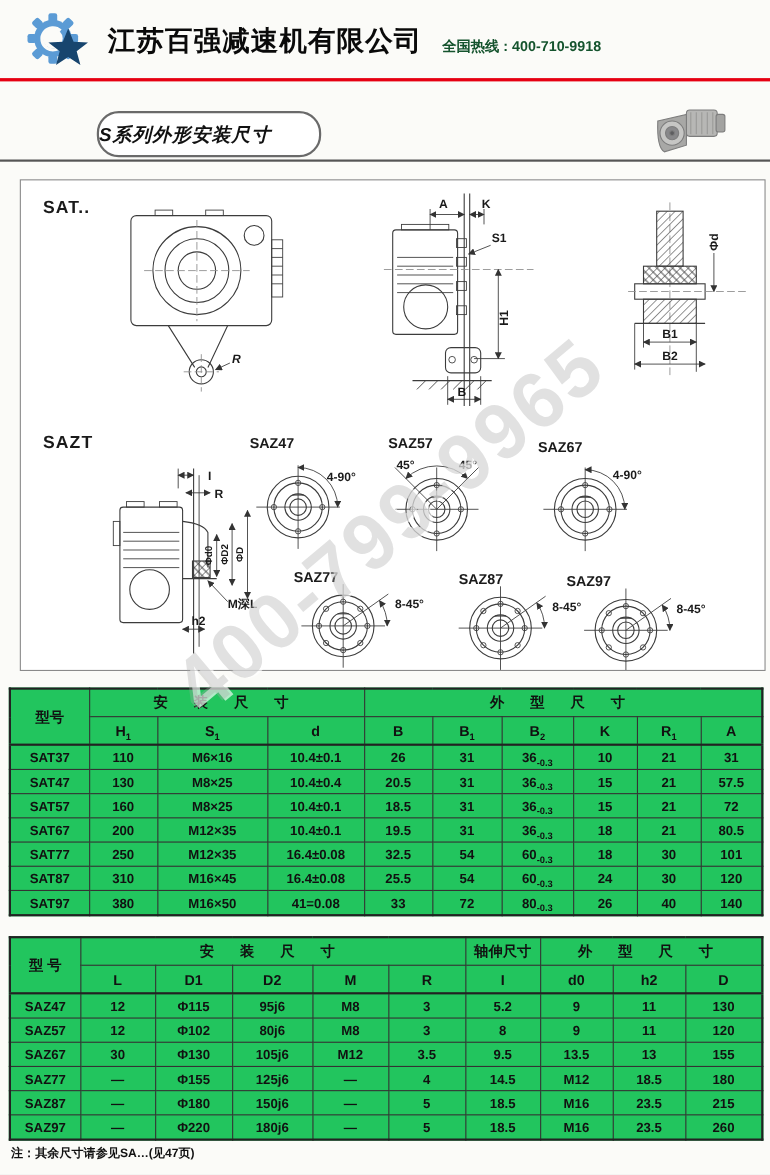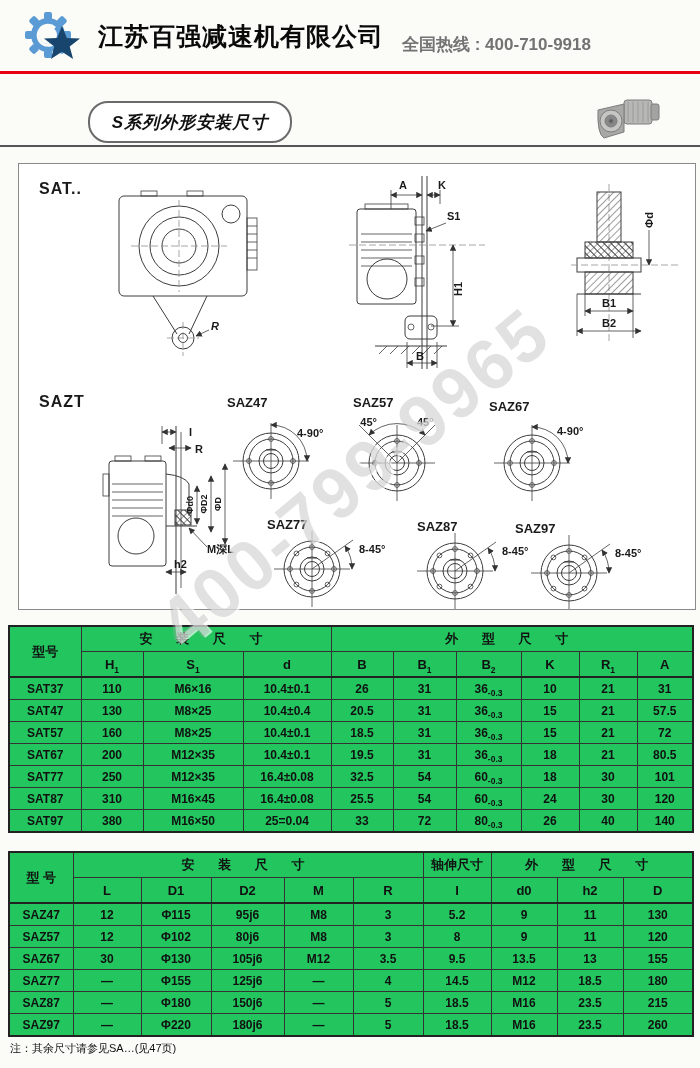--- a/index.html
+++ b/index.html
@@ -1,24 +1,24 @@
 <!DOCTYPE html>
 <html><head>
 <meta charset="utf-8">
 <style>
   html,body{margin:0;padding:0;background:#e9e9e7}
   .page{position:relative;width:700px;height:1068px;margin:0 auto;background:#fbfbf8;
         font-family:"Liberation Sans","DejaVu Sans",sans-serif;overflow:hidden}
   
   .logo{position:absolute;left:22px;top:6px;width:64px;height:64px}
   .company{position:absolute;left:98px;top:20px;font-size:25px;font-weight:bold;color:#0a0a0a;letter-spacing:1px}
-  .hotline{position:absolute;left:402px;top:33px;font-size:17px;font-weight:bold;color:#737373}
+  .hotline{position:absolute;left:402px;top:33px;font-size:13px;font-weight:bold;color:#14532d}
   .redline{position:absolute;left:0;top:71px;width:700px;height:3px;background:#e60012}
   .banner{position:absolute;left:88px;top:101px;width:200px;height:38px;border:2px solid #6a6a6a;
-          border-radius:20px;display:flex;align-items:center;justify-content:center;background:#fff}
+          border-radius:20px;display:flex;align-items:center;justify-content:flex-start;background:#fff}
   .banner span{font-size:17px;font-weight:bold;font-style:italic;color:#111;letter-spacing:1px}
   .product{position:absolute;left:594px;top:92px;width:70px;height:52px}
   .grayline{position:absolute;left:0;top:145px;width:700px;height:2px;background:#555}
   
   .panel{position:absolute;left:18px;top:163px;width:676px;height:445px;border:1px solid #8a8a8a;background:#fff}
   .draw line,.draw path,.draw rect,.draw circle{stroke:#3c3c3c;fill:none;stroke-width:1}
   .draw text{stroke:none;fill:#1a1a1a;font-size:11px;font-weight:bold;font-family:"Liberation Sans","DejaVu Sans",sans-serif}
   .draw .big{font-size:16px;letter-spacing:1px}
   .draw .name{font-size:13px}
   .draw .it{font-style:italic}
@@ -35,21 +35,21 @@
   
   table.dims{position:absolute;left:8px;width:684px;border-collapse:collapse;table-layout:fixed;background:#22c55e;
              border:2px solid #222;color:#111;z-index:5}
   .t1{top:625px}.t2{top:851px}
   .dims th,.dims td{border:1px solid #333;text-align:center;vertical-align:middle;padding:0;
                     font-size:12px;font-weight:bold;height:21px;overflow:hidden}
   .dims thead th{height:24px;font-size:13px}
   .dims thead{border-bottom:2px solid #222}
   .dims .grp{letter-spacing:10px}
   .dims sub{font-size:8.5px;line-height:0}
-  .note{position:absolute;left:10px;top:1041px;font-size:11px;font-weight:normal;color:#111;z-index:6}
+  .note{position:absolute;left:10px;top:1041px;font-size:11px;font-weight:bold;color:#111;z-index:6}
 </style>
 </head>
 <body>
 
 <div class="page">
 
   <svg class="logo" viewBox="0 0 64 64">
     <g>
       <g fill="#5b9bd5" stroke="none">
         <circle cx="26" cy="29" r="17"></circle>
@@ -434,21 +434,21 @@
           <td>54</td>
           <td>60<sub>-0.3</sub></td>
           <td>24</td>
           <td>30</td>
           <td>120</td>
         </tr>
         <tr>
           <td>SAT97</td>
           <td>380</td>
           <td>M16×50</td>
-          <td>25=0.04</td>
+          <td>41=0.08</td>
           <td>33</td>
           <td>72</td>
           <td>80<sub>-0.3</sub></td>
           <td>26</td>
           <td>40</td>
           <td>140</td>
         </tr>
       </tbody>
   </table>
 

